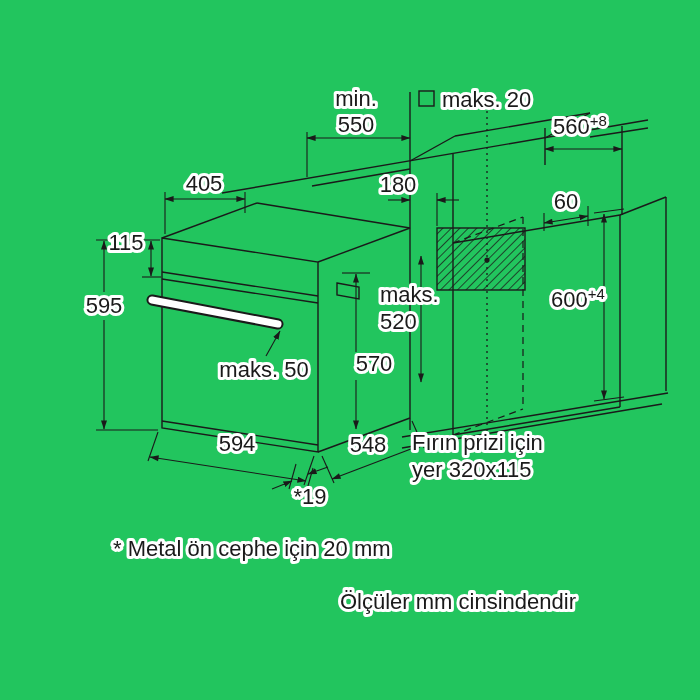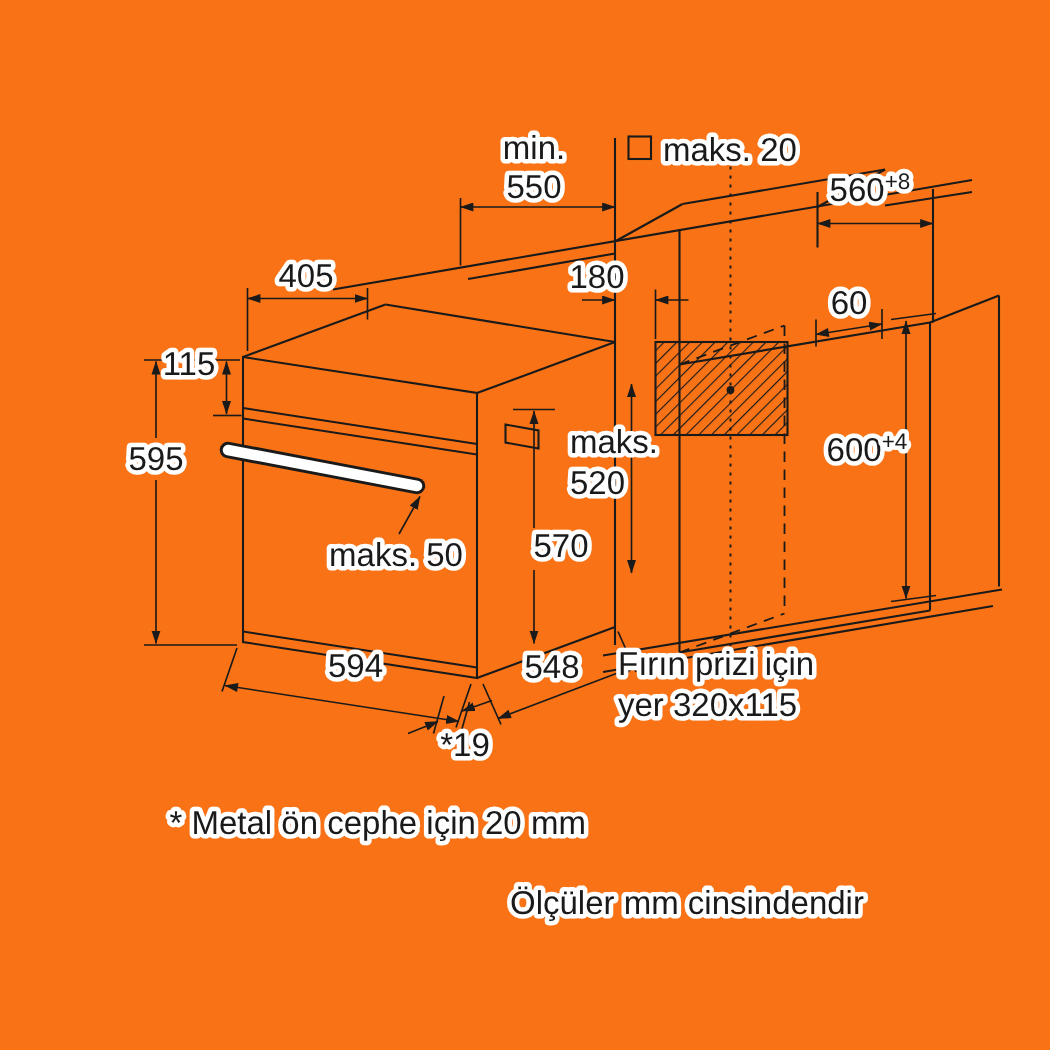--- a/index.html
+++ b/index.html
@@ -7,21 +7,21 @@
     padding: 0;
     width: 700px;
     height: 700px;
     background: #ffffff;
     font-family: "Liberation Sans", sans-serif;
   }
   .stage {
     position: relative;
     width: 700px;
     height: 700px;
-    background: #f97316;
+    background: #22c55e;
     overflow: hidden;
   }
   svg { display: block; }
   .ln   { stroke: #1a1a1a; stroke-width: 1.4; fill: none; stroke-linecap: butt; }
   .thin { stroke: #1a1a1a; stroke-width: 1.1; fill: none; }
   .dash { stroke: #1a1a1a; stroke-width: 1.2; fill: none; stroke-dasharray: 7 5; }
   .dot  { stroke: #1a1a1a; stroke-width: 1.3; fill: none; stroke-dasharray: 2 4; }
   .lbl {
     font-family: "Liberation Sans", sans-serif;
     font-size: 22px;

